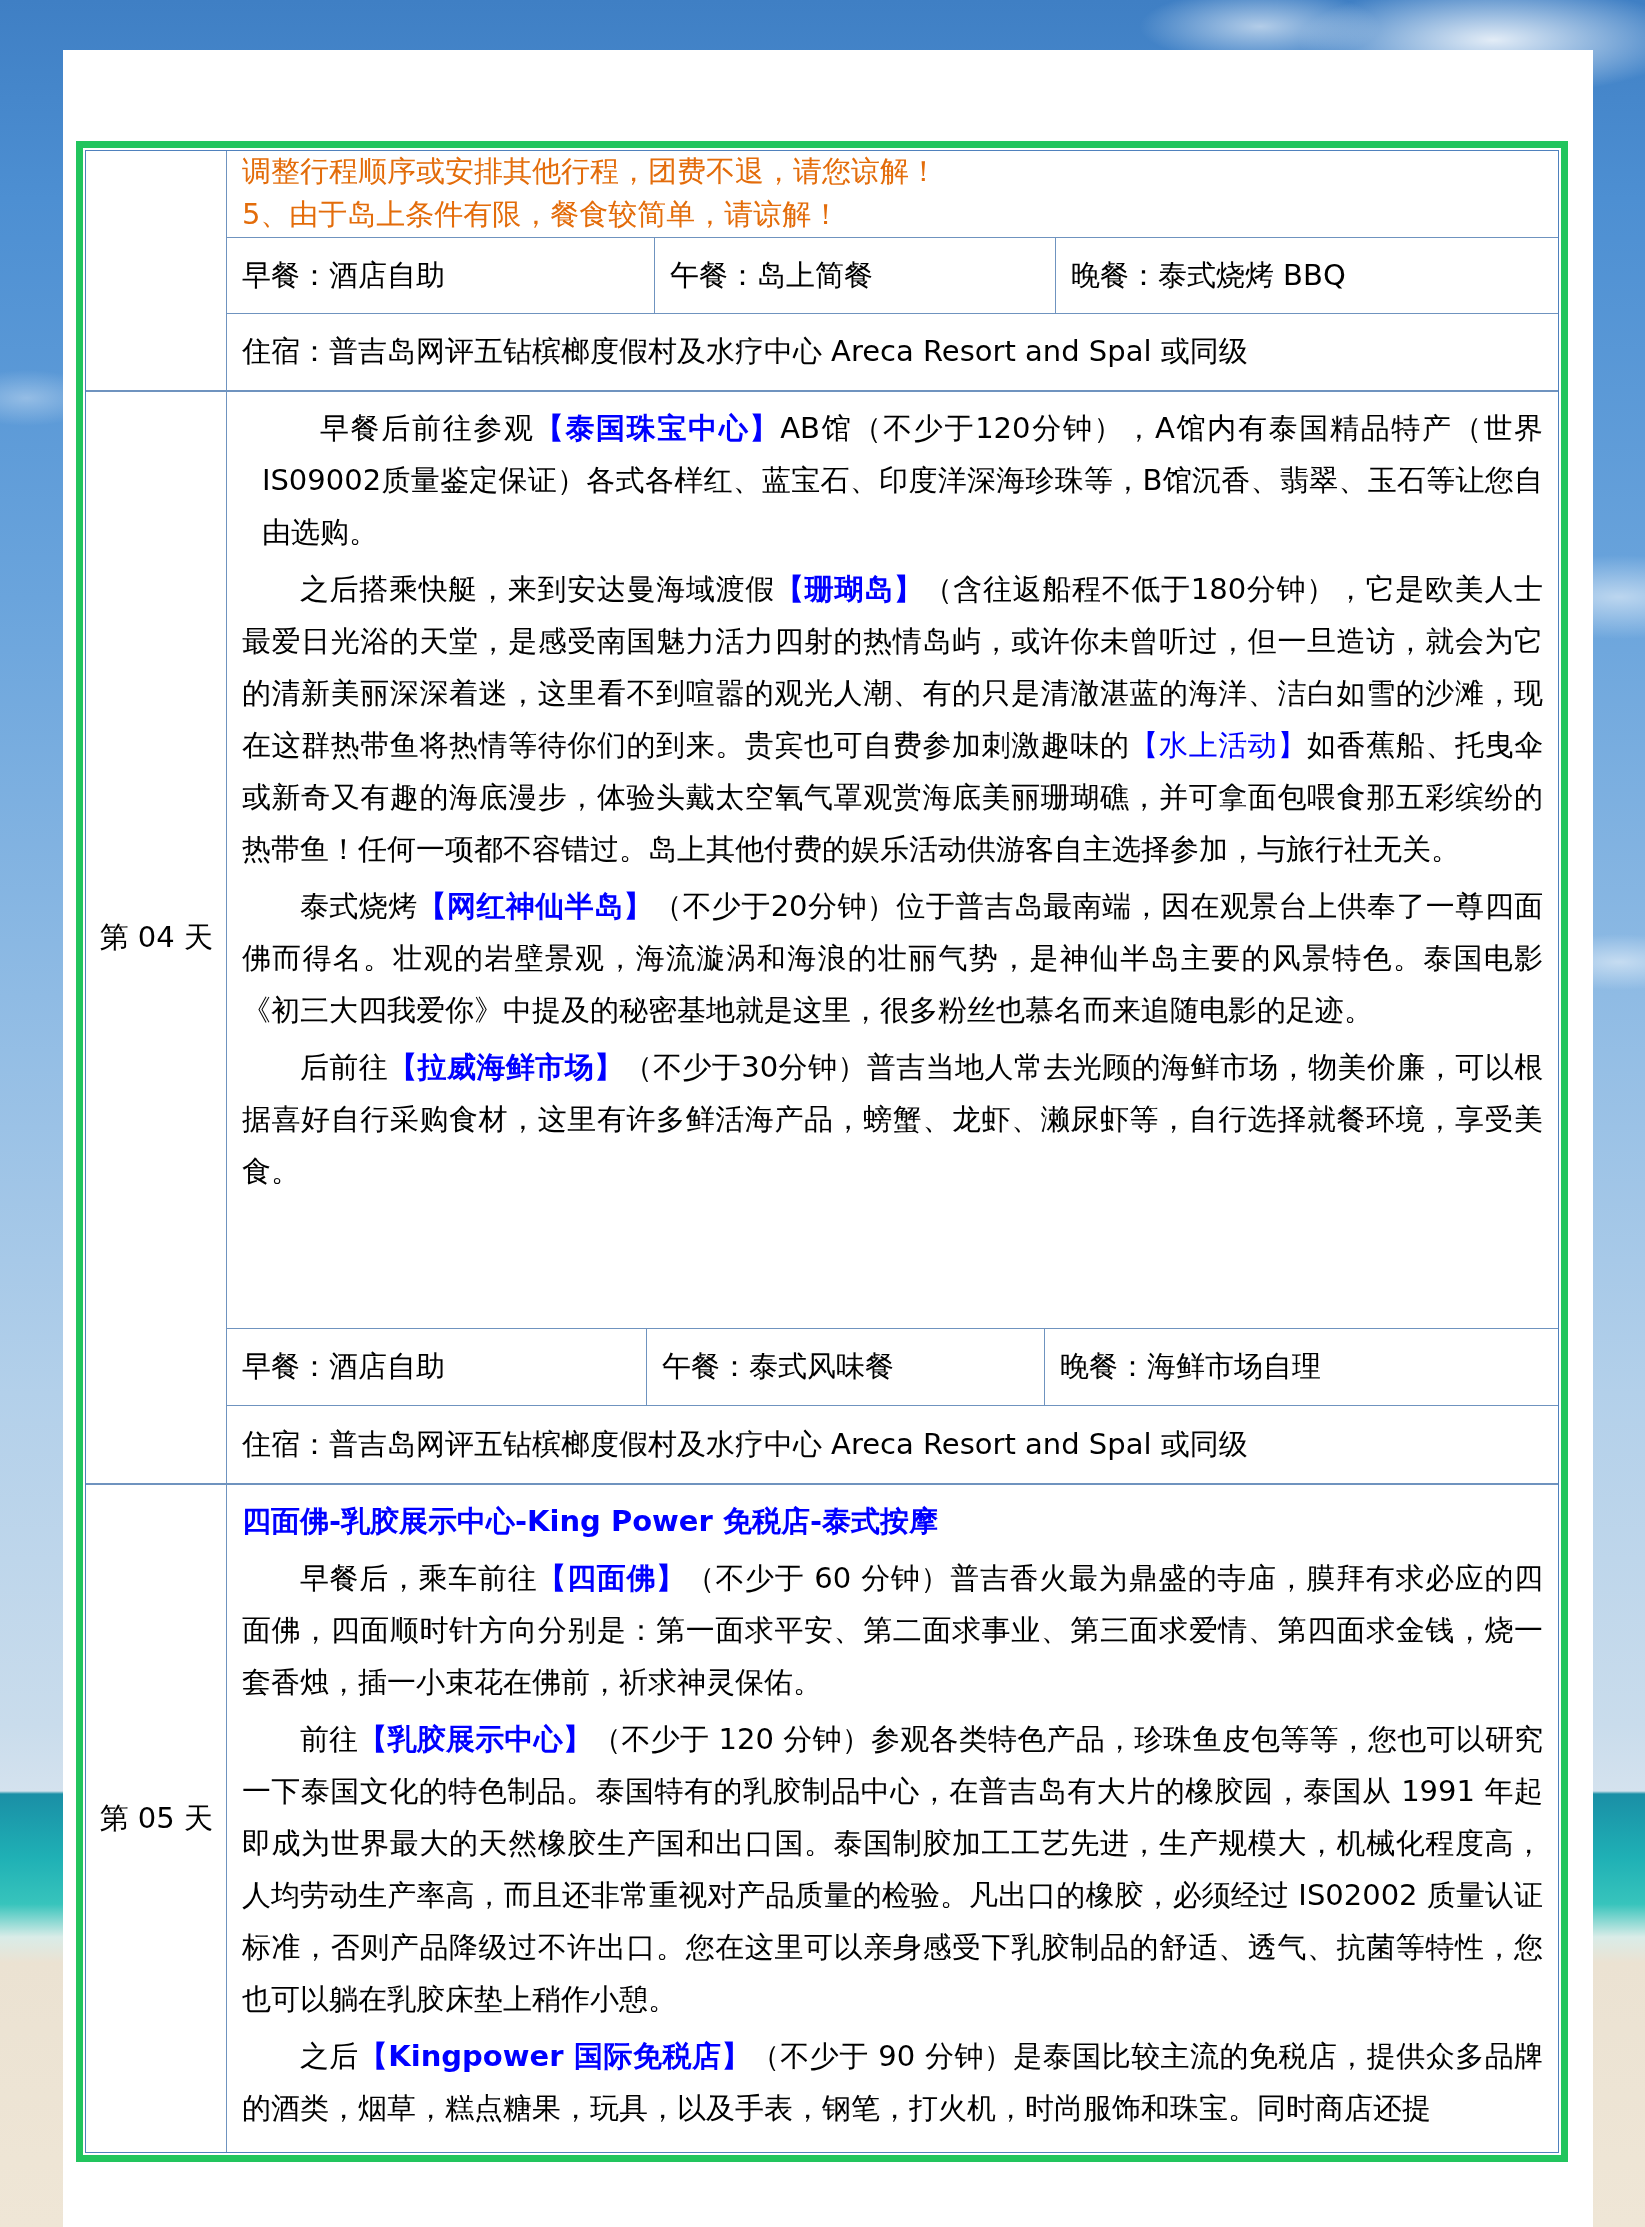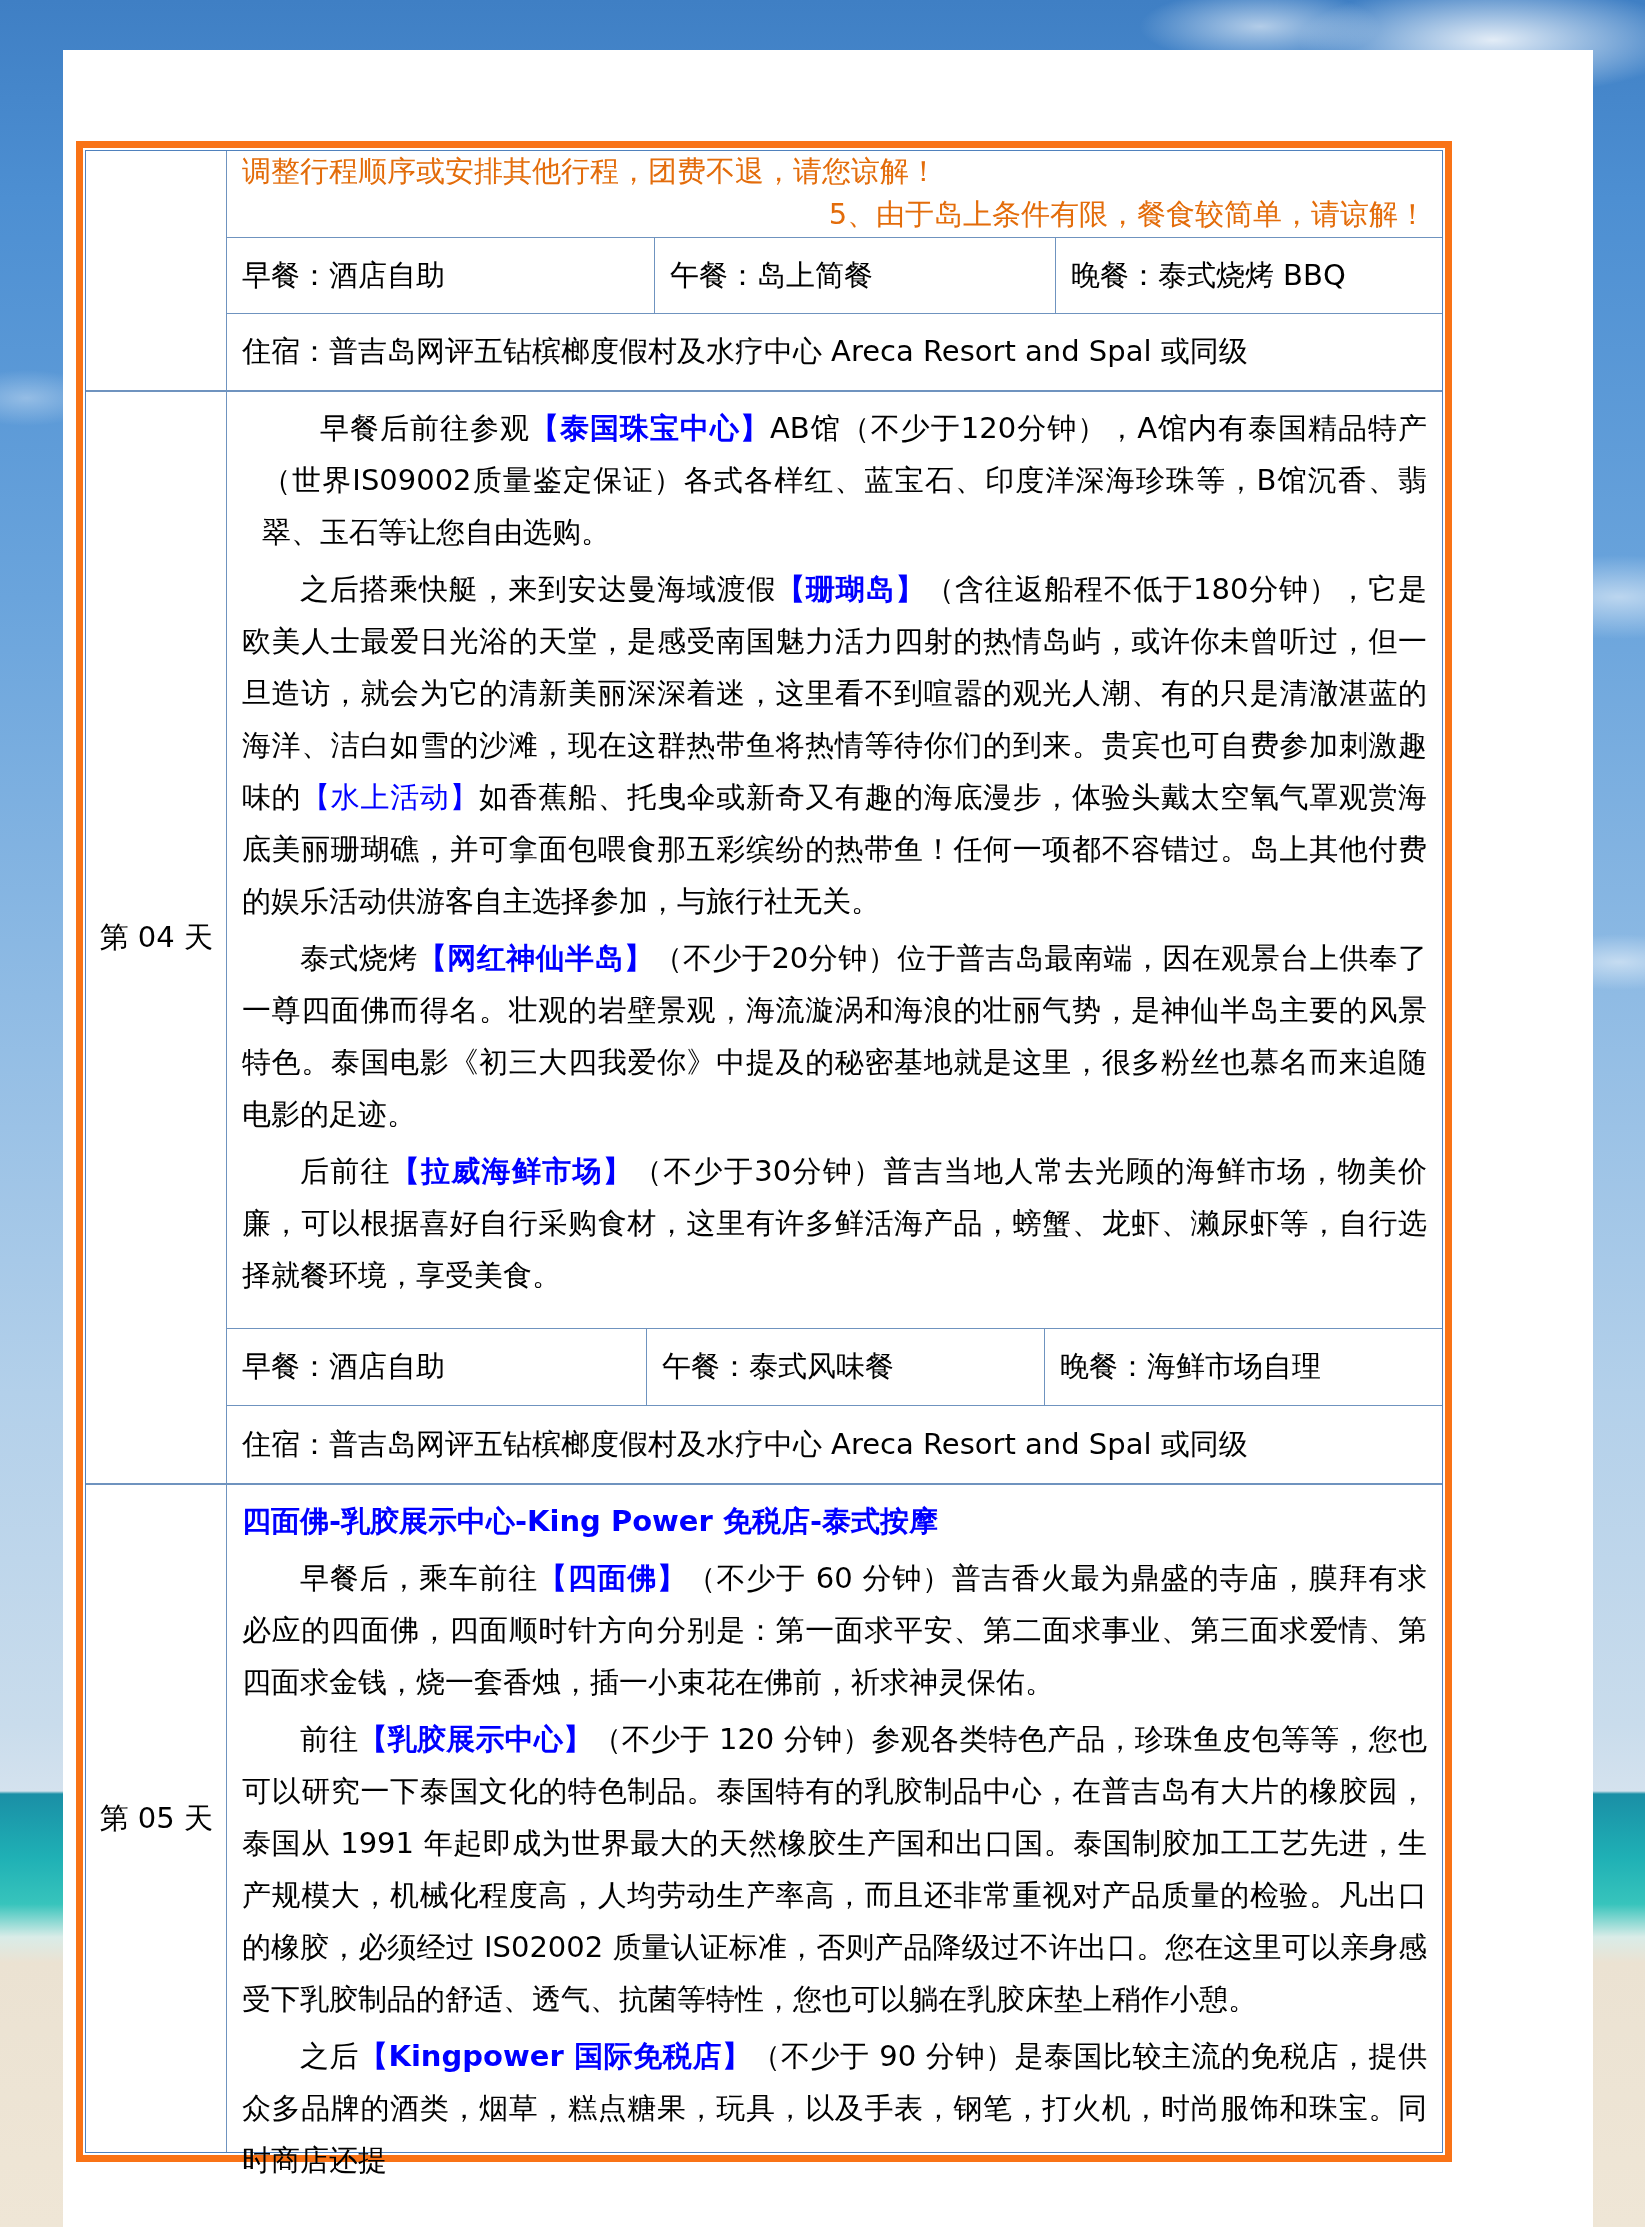--- a/index.html
+++ b/index.html
@@ -20,22 +20,22 @@
       radial-gradient(ellipse 199px 60px at 1619px 597px, rgba(255,255,255,0.55), rgba(255,255,255,0) 70%),
       radial-gradient(ellipse 133px 40px at 1619px 962px, rgba(255,255,255,0.5), rgba(255,255,255,0) 70%),
       radial-gradient(ellipse 106px 40px at 26.5px 398px, rgba(255,255,255,0.35), rgba(255,255,255,0) 70%);
     pointer-events: none;
   }
   .page {
     position: absolute; left: 63px; top: 50px; width: 1530px; height: 2178px;
     background: #ffffff;
   }
   .frame {
-    position: absolute; left: 76px; top: 141px; width: 1376px; height: 2021px;
-    background: #f97316; box-sizing: border-box;
+    position: absolute; left: 76px; top: 141px; width: 1492px; height: 2021px;
+    background: #22c55e; box-sizing: border-box;
   }
   .frame-inner-line {
     position: absolute; left: 6.6px; top: 6.6px; right: 6.6px; bottom: 6.6px;
     background: #ffffff;
   }
   .table {
     position: absolute; left: 9.3px; top: 9.3px; right: 9.3px; bottom: 9.3px;
     background: #ffffff; border: 1.3px solid #4f81bd; box-sizing: border-box;
   }
   .day-row { position: absolute; left: 0; right: 0; }
@@ -79,21 +79,21 @@
 
 <div class="frame">
   <div class="frame-inner-line"></div>
   <div class="table">
 
     <div class="day-row" style="top:0; height:239px;">
       <div class="day-label-cell"></div>
       <div class="content-cell">
         <div class="block hline" style="top:0; height:87px; padding-top:0;">
           <div class="orange" style="line-height:40px;">调整行程顺序或安排其他行程，团费不退，请您谅解！</div>
-          <div class="orange" style="line-height:46px;text-align:right;">5、由于岛上条件有限，餐食较简单，请谅解！</div>
+          <div class="orange" style="line-height:46px;">5、由于岛上条件有限，餐食较简单，请谅解！</div>
         </div>
         <div class="block hline" style="top:87px; height:76px; padding:0;">
           <div class="meal-row">
             <div class="meal-cell" style="width:427px;">早餐：酒店自助</div>
             <div class="meal-cell" style="width:401px;text-align:center;">午餐：岛上简餐</div>
             <div class="meal-cell" style="flex:1;">晚餐：泰式烧烤 BBQ</div>
           </div>
         </div>
         <div class="block" style="top:163px; height:76px;">
           <div class="lodging">住宿：普吉岛网评五钻槟榔度假村及水疗中心 Areca Resort and Spal 或同级</div>

